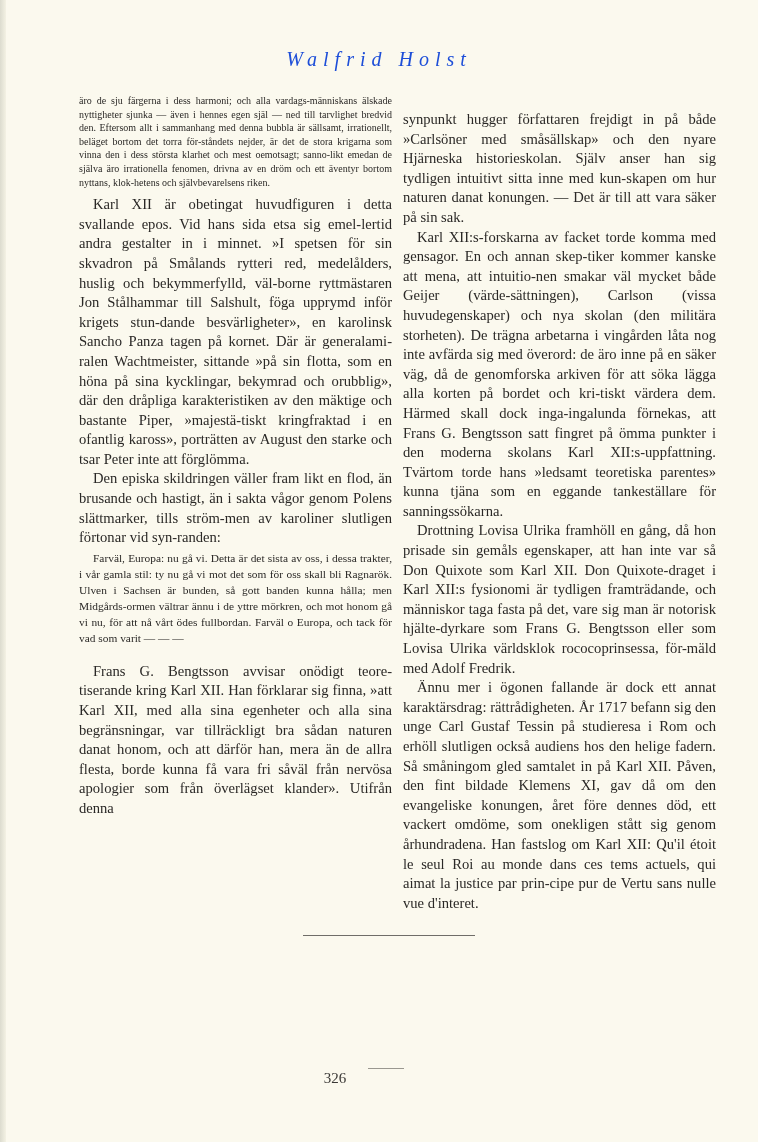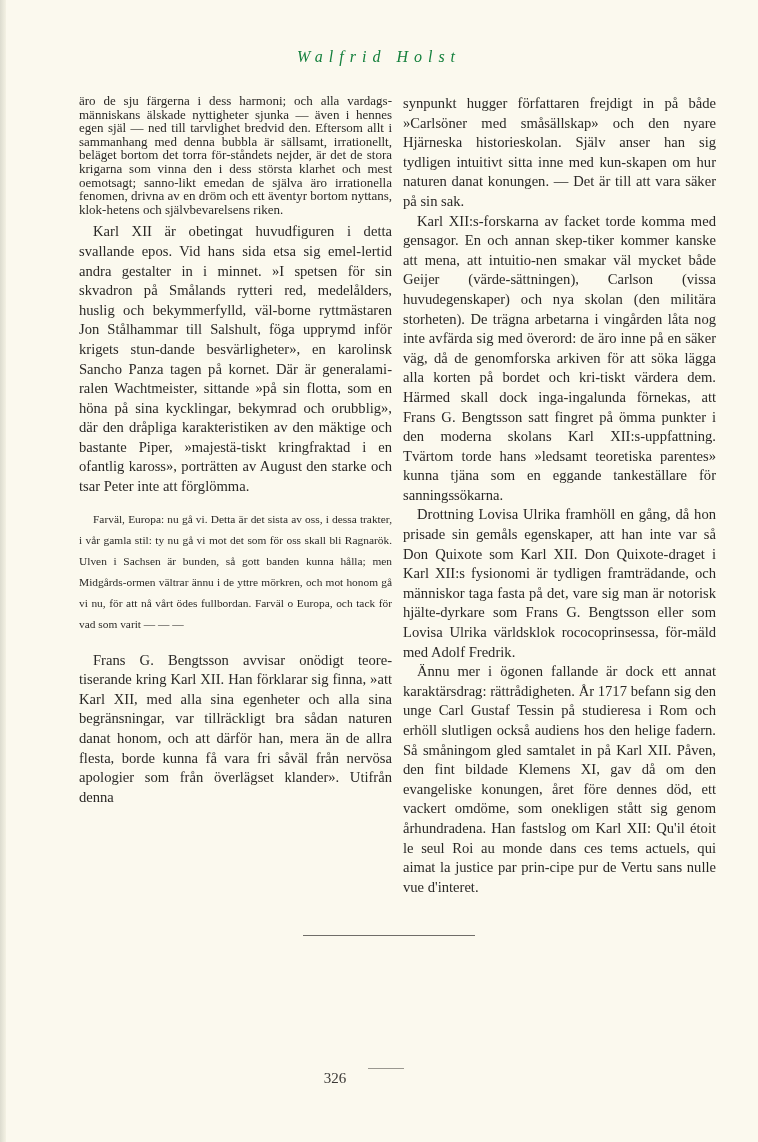--- a/index.html
+++ b/index.html
@@ -21,49 +21,49 @@
       width: 6px;
       background: linear-gradient(to right, #dcdccf, #f4f2e4);
     }
     .running-head {
       position: absolute;
       top: 48px;
       left: 0;
       width: 758px;
       text-align: center;
       font-style: italic;
-      font-size: 16px;
+      font-size: 20px;
       letter-spacing: 6px;
-      color: #15803d;
+      color: #1d4ed8;
     }
     .col {
       position: absolute;
       top: 94px;
       width: 313px;
       text-align: justify;
       hyphens: manual;
     }
     .col-left { left: 79px; }
     .col-right { left: 403px; }
     .small {
-      font-size: 13px;
+      font-size: 10px;
       line-height: 13.6px;
       margin: 0;
     }
     .body-p {
       font-size: 14.6px;
       line-height: 19.6px;
       margin: 0;
       text-indent: 14px;
     }
-    .body-p.noindent { text-indent: 0; }
+    .body-p.noindent { text-indent: 0; margin-top: 16px; }
     .quote {
       font-size: 11.4px;
-      line-height: 21px;
-      margin: 12px 0 16px 0;
+      line-height: 16px;
+      margin: 2px 0 16px 0;
       text-indent: 14px;
     }
     .gap-top { margin-top: 6px; }
     .fr { }
     .rule-end {
       position: absolute;
       top: 935px;
       left: 303px;
       width: 172px;
       height: 1px;
@@ -90,20 +90,21 @@
 </head>
 <body>
 
 <div class="page-edge"></div>
 
 <div class="running-head">Walfrid Holst</div>
 
 <div class="col col-left">
   <p class="small">äro de sju färgerna i dess harmoni; och alla vardags-människans älskade nyttigheter sjunka — även i hennes egen själ — ned till tarvlighet bredvid den. Eftersom allt i sammanhang med denna bubbla är sällsamt, irrationellt, beläget bortom det torra för-ståndets nejder, är det de stora krigarna som vinna den i dess största klarhet och mest oemotsagt; sanno-likt emedan de själva äro irrationella fenomen, drivna av en dröm och ett äventyr bortom nyttans, klok-hetens och självbevarelsens riken.</p>
   <p class="body-p gap-top">Karl XII är obetingat huvudfiguren i detta svallande epos. Vid hans sida etsa sig emel-lertid andra gestalter in i minnet. »I spetsen för sin skvadron på Smålands rytteri red, medelålders, huslig och bekymmerfylld, väl-borne ryttmästaren Jon Stålhammar till Salshult, föga upprymd inför krigets stun-dande besvärligheter», en karolinsk Sancho Panza tagen på kornet. Där är generalami-ralen Wachtmeister, sittande »på sin flotta, som en höna på sina kycklingar, bekymrad och orubblig», där den dråpliga karakteristiken av den mäktige och bastante Piper, »majestä-tiskt kringfraktad i en ofantlig kaross», porträtten av August den starke och tsar Peter inte att förglömma.</p>
+  <p class="body-p">Den episka skildringen väller fram likt en flod, än brusande och hastigt, än i sakta vågor genom Polens slättmarker, tills ström-men av karoliner slutligen förtonar vid syn-randen:</p>
   <p class="quote">Farväl, Europa: nu gå vi. Detta är det sista av oss, i dessa trakter, i vår gamla stil: ty nu gå vi mot det som för oss skall bli Ragnarök. Ulven i Sachsen är bunden, så gott banden kunna hålla; men Midgårds-ormen vältrar ännu i de yttre mörkren, och mot honom gå vi nu, för att nå vårt ödes fullbordan. Farväl o Europa, och tack för vad som varit — — —</p>
   <p class="body-p">Frans G. Bengtsson avvisar onödigt teore-tiserande kring Karl XII. Han förklarar sig finna, »att Karl XII, med alla sina egenheter och alla sina begränsningar, var tillräckligt bra sådan naturen danat honom, och att därför han, mera än de allra flesta, borde kunna få vara fri såväl från nervösa apologier som från överlägset klander». Utifrån denna</p>
 </div>
 
 <div class="col col-right">
   <p class="body-p noindent">synpunkt hugger författaren frejdigt in på både »Carlsöner med småsällskap» och den nyare Hjärneska historieskolan. Själv anser han sig tydligen intuitivt sitta inne med kun-skapen om hur naturen danat konungen. — Det är till att vara säker på sin sak.</p>
   <p class="body-p">Karl XII:s-forskarna av facket torde komma med gensagor. En och annan skep-tiker kommer kanske att mena, att intuitio-nen smakar väl mycket både Geijer (värde-sättningen), Carlson (vissa huvudegenskaper) och nya skolan (den militära storheten). De trägna arbetarna i vingården låta nog inte avfärda sig med överord: de äro inne på en säker väg, då de genomforska arkiven för att söka lägga alla korten på bordet och kri-tiskt värdera dem. Härmed skall dock inga-ingalunda förnekas, att Frans G. Bengtsson satt fingret på ömma punkter i den moderna skolans Karl XII:s-uppfattning. Tvärtom torde hans »ledsamt teoretiska parentes» kunna tjäna som en eggande tankeställare för sanningssökarna.</p>
   <p class="body-p">Drottning Lovisa Ulrika framhöll en gång, då hon prisade sin gemåls egenskaper, att han inte var så Don Quixote som Karl XII. Don Quixote-draget i Karl XII:s fysionomi är tydligen framträdande, och människor taga fasta på det, vare sig man är notorisk hjälte-dyrkare som Frans G. Bengtsson eller som Lovisa Ulrika världsklok rococoprinsessa, för-mäld med Adolf Fredrik.</p>
   <p class="body-p"><span>Ännu mer i ögonen fallande är dock ett annat karaktärsdrag: rättrådigheten. År 1717 befann sig den unge Carl Gustaf Tessin på studieresa i Rom och erhöll slutligen också audiens hos den helige fadern. Så småningom gled samtalet in på Karl XII. Påven, den fint bildade Klemens XI, gav då om den evangeliske konungen, året före dennes död, ett vackert omdöme, som onekligen stått sig genom århundradena. Han fastslog om Karl XII: </span><span class="fr">Qu'il étoit le seul Roi au monde dans ces tems actuels, qui aimat la justice par prin-cipe pur de Vertu sans nulle vue d'interet.</span></p>
 </div>

